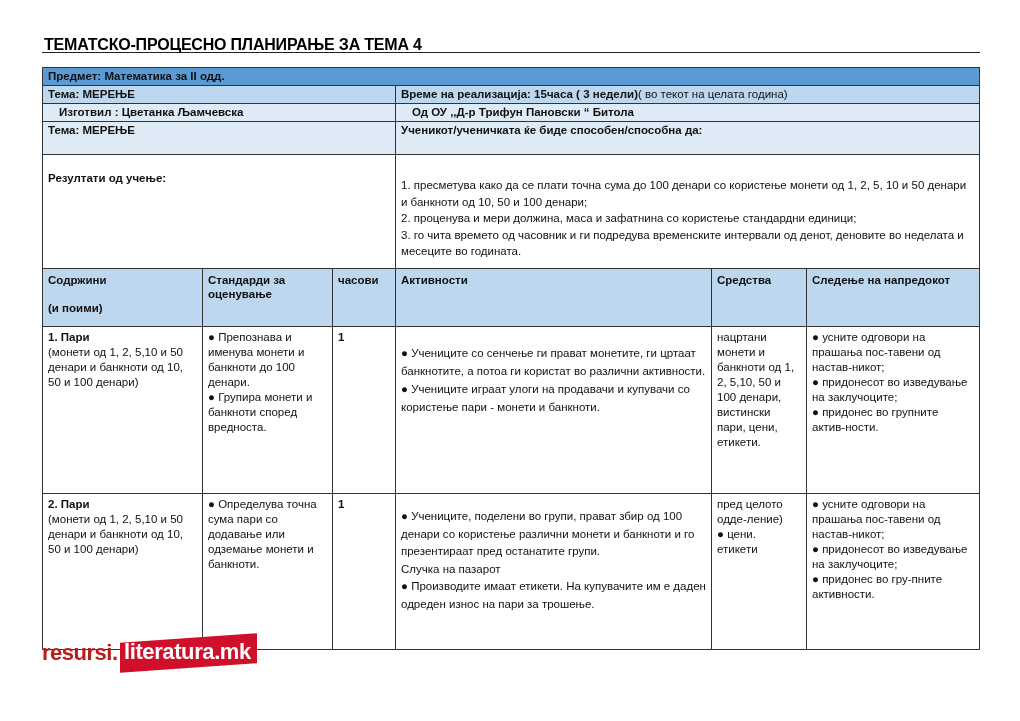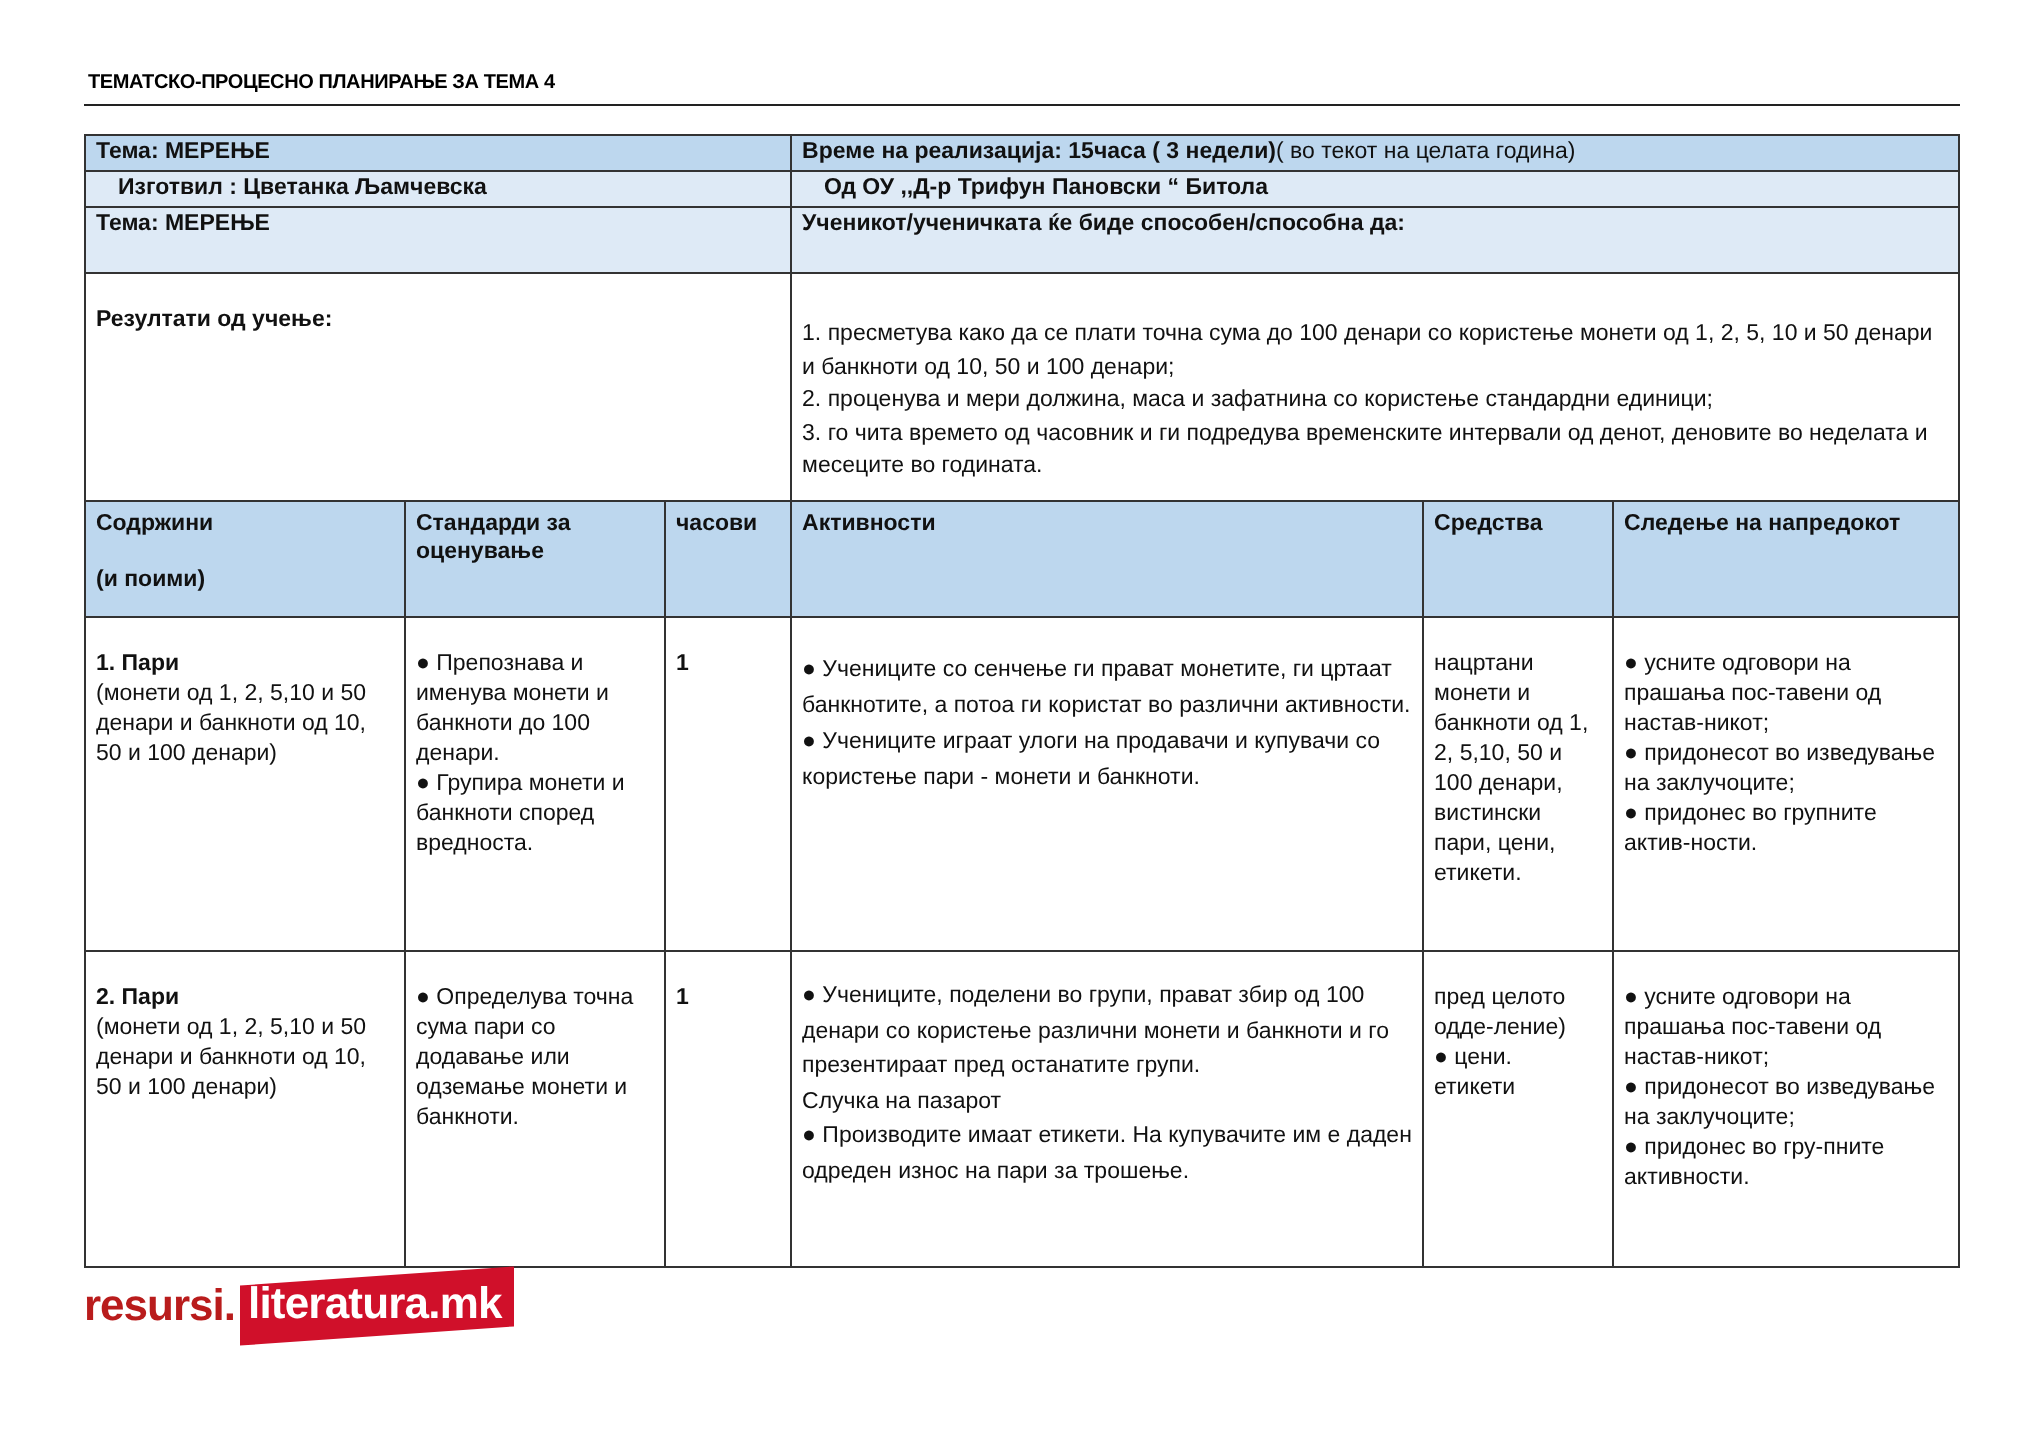--- a/index.html
+++ b/index.html
@@ -1,37 +1,37 @@
 <!DOCTYPE html>
 <html><head>
   <meta charset="utf-8">
   <style>
     html, body { margin: 0; padding: 0; background: #ffffff; }
     body { width: 1020px; height: 721px; position: relative; overflow: hidden;
            font-family: "Liberation Sans", sans-serif; color: #111; }
 
-    .doc-title { position: absolute; left: 44px; top: 36px; font-size: 10px; font-weight: bold;
+    .doc-title { position: absolute; left: 44px; top: 36px; font-size: 16px; font-weight: bold;
                  letter-spacing: -0.2px; color: #000; }
     .title-rule { position: absolute; left: 42px; top: 52px; width: 938px; height: 0;
                   border-top: 1.5px solid #222; }
 
     table.plan { position: absolute; left: 42px; top: 67px; width: 937px; border-collapse: collapse;
                  table-layout: fixed; font-size: 11.5px; }
     table.plan td { border: 1px solid #333; padding: 1px 5px; vertical-align: top; line-height: 14px; }
 
     tr.r-subject td { background: #5b9bd5; font-weight: bold; height: 15px; }
     tr.r-theme td { background: #bdd7ee; font-weight: bold; height: 15px; }
     tr.r-light td { background: #deeaf6; font-weight: bold; height: 15px; padding-left: 16px; }
     tr.r-theme2 td { background: #deeaf6; font-weight: bold; height: 30px; }
     tr.r-outcomes td { background: #ffffff; height: 90px; }
     tr.r-outcomes td.label { font-weight: bold; padding-top: 16px; }
     tr.r-outcomes td.text { font-size: 11.5px; line-height: 16.5px; padding-top: 22px; }
     tr.r-head td { background: #bdd7ee; font-weight: bold; height: 52px; padding-top: 4px; }
     tr.r-head .sub { display: block; margin-top: 14px; }
-    tr.r-body td { background: #ffffff; line-height: 15px; padding-top: 16px; }
+    tr.r-body td { background: #ffffff; line-height: 15px; padding-top: 3px; }
     tr.r-body.row1 td { height: 148px; }
     tr.r-body.row2 td { height: 140px; }
     .activities { padding-top: 17px !important; line-height: 18px !important; margin-top: 48px; }
     .activities-2 { padding-top: 14px !important; line-height: 17.5px !important; }
     .bold { font-weight: bold; }
     .normal { font-weight: normal; }
     .line { display: block; }
 
     .logo { position: absolute; left: 42px; top: 636px; height: 34px; display: flex; align-items: center; }
     .logo-grey { font-size: 22px; font-weight: bold; color: #b91c1c; letter-spacing: -0.5px; }
@@ -48,20 +48,23 @@
 <table class="plan">
   <colgroup>
     <col style="width:160px">
       <col style="width:130px">
       <col style="width:63px">
     <col style="width:316px">
       <col style="width:95px">
       <col style="width:173px">
   </colgroup>
   <tbody>
+      <tr class="r-subject">
+    <td colspan="6">Предмет: Математика за II одд.</td>
+  </tr>
   <tr class="r-theme">
     <td colspan="3">Тема: МЕРЕЊЕ</td>
     <td colspan="3"><span>Време на реализација: 15часа ( 3 недели)</span><span class="normal">( во текот на целата година)</span></td>
   </tr>
   <tr class="r-light">
     <td colspan="3">Изготвил : Цветанка Љамчевска</td>
     <td colspan="3">Од ОУ ,,Д-р Трифун Пановски “ Битола</td>
   </tr>
   <tr class="r-theme2">
     <td colspan="3">Тема: МЕРЕЊЕ</td>

